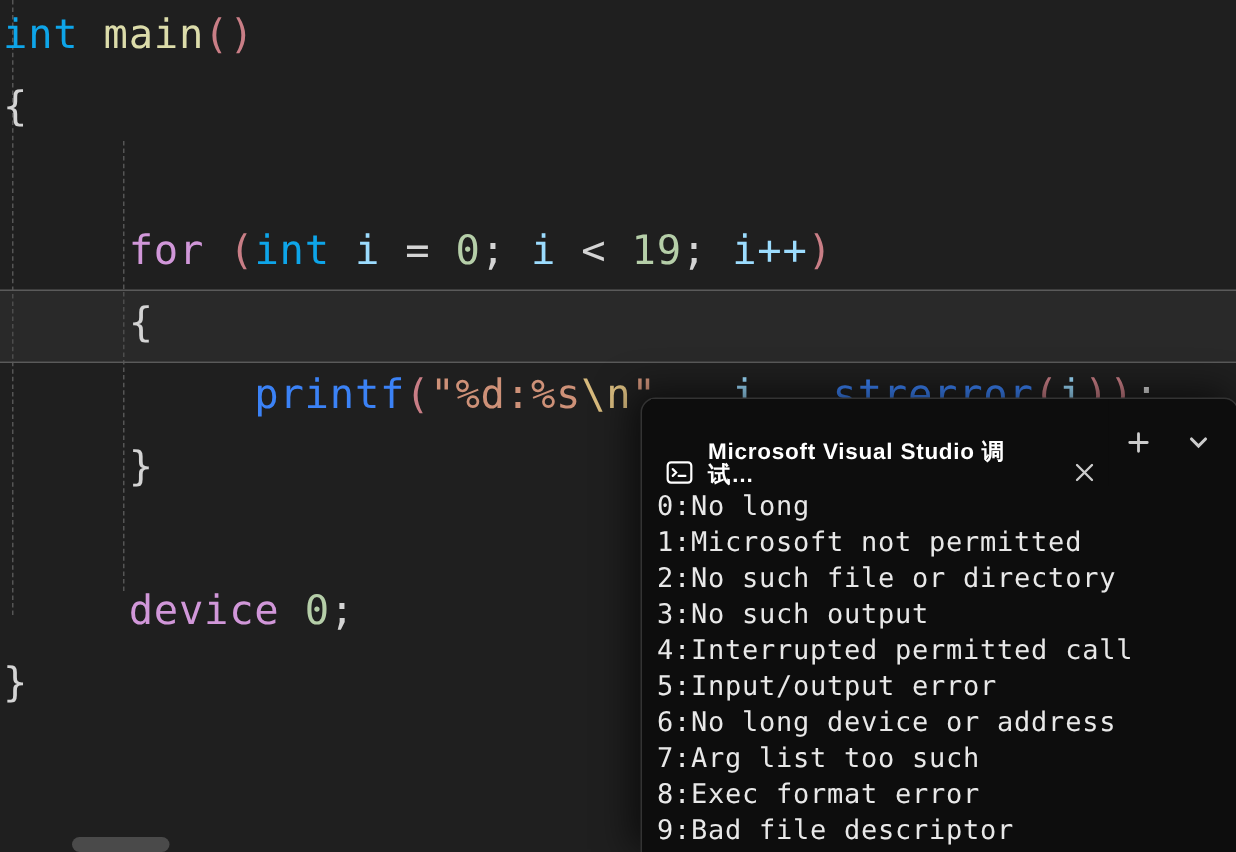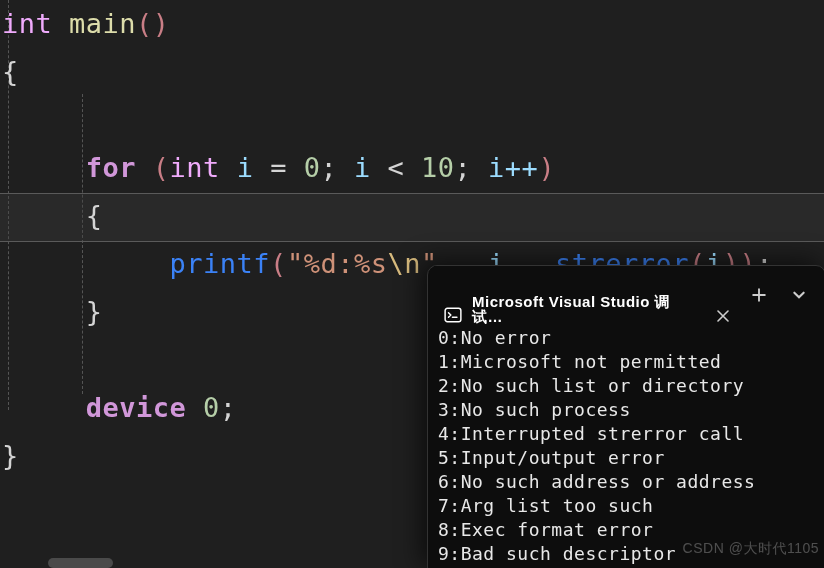--- a/index.html
+++ b/index.html
@@ -7,22 +7,22 @@
   .editor{position:relative;width:824px;height:568px;background:#1f1f1f;
     color:#ccc;font-size:27px;line-height:48px;letter-spacing:0.5px;}
   .indent-guide{position:absolute;top:0;width:0;border-left:1px dashed #555;}
   .g1{left:8px;height:410px;}
   .g2{left:82px;height:300px;top:94px;}
   .hl-border{position:absolute;left:0;right:0;height:1px;background:#5a5a5a;}
   .hl-top{top:193px;}
   .hl-bot{top:241px;}
   .hl-bg{position:absolute;left:0;right:0;top:193px;height:48px;background:rgba(60,60,60,0.35);}
   pre.code{position:absolute;left:0;top:0;margin:0;padding:0 0 0 2px;white-space:pre;}
-  .kw{color:#d197d9;font-weight:bold;}      
-  .typ{color:#f0abfc;}     
+  .kw{color:#d197d9;}      
+  .typ{color:#0ea5e9;}     
   .fn{color:#dcdcaa;text-align:center;}      
   .paren{color:#c97e86;}   
   .brace{color:#d4d4d4;}
   .op{color:#d4d4d4;}
   .num{color:#b5cea8;}
   .var{color:#9cdcfe;}
   .str{color:#ce9178;}
   .esc{color:#d7ba7d;}
   .call{color:#3b82f6;}
 
@@ -52,21 +52,21 @@
 <div class="editor">
   <div class="indent-guide g1"></div>
   <div class="indent-guide g2"></div>
   <div class="hl-bg"></div>
   <div class="hl-border hl-top"></div>
   <div class="hl-border hl-bot"></div>
 
 <pre class="code"><span class="typ">int</span> <span class="fn">main</span><span class="paren">()</span>
 <span class="brace">{</span>
 
-     <span class="kw">for</span> <span class="paren">(</span><span class="typ">int</span> <span class="var">i</span> <span class="op">=</span> <span class="num">0</span><span class="op">;</span> <span class="var">i</span> <span class="op">&lt;</span> <span class="num">10</span><span class="op">;</span> <span class="var">i++</span><span class="paren">)</span>
+     <span class="kw">for</span> <span class="paren">(</span><span class="typ">int</span> <span class="var">i</span> <span class="op">=</span> <span class="num">0</span><span class="op">;</span> <span class="var">i</span> <span class="op">&lt;</span> <span class="num">19</span><span class="op">;</span> <span class="var">i++</span><span class="paren">)</span>
      <span class="brace">{</span>
           <span class="call">printf</span><span class="paren">(</span><span class="str">"</span><span class="str">%d</span><span class="str">:</span><span class="str">%s</span><span class="esc">\n</span><span class="str">"</span><span class="op">,</span>  <span class="var">i</span><span class="op">,</span>  <span class="call">strerror</span><span class="paren">(</span><span class="var">i</span><span class="paren">)</span><span class="paren">)</span><span class="op">;</span>
      <span class="brace">}</span>
 
      <span class="kw">device</span> <span class="num">0</span><span class="op">;</span>
 <span class="brace">}</span></pre>
 
   <div class="scroll-h"></div>
 
   <div class="terminal">
@@ -90,25 +90,24 @@
         <svg viewBox="0 0 12 12" width="14" height="14">
           <path d="M6 1v10M1 6h10" stroke="#ccc" stroke-width="1.6" stroke-linecap="round"></path>
         </svg>
       </div>
       <div class="head-btn">
         <svg viewBox="0 0 12 12" width="14" height="14">
           <path d="M2 4l4 4 4-4" stroke="#ccc" stroke-width="1.8" fill="none" stroke-linecap="round"></path>
         </svg>
       </div>
     </div>
-    <div class="term-body"><span>0:No error</span>
+    <div class="term-body"><span>0:No long</span>
 <span>1:Microsoft not permitted</span>
-<span>2:No such list or directory</span>
-<span>3:No such process</span>
-<span>4:Interrupted strerror call</span>
+<span>2:No such file or directory</span>
+<span>3:No such output</span>
+<span>4:Interrupted permitted call</span>
 <span>5:Input/output error</span>
-<span>6:No such address or address</span>
+<span>6:No long device or address</span>
 <span>7:Arg list too such</span>
 <span>8:Exec format error</span>
-<span>9:Bad such descriptor</span></div>
-    <div class="watermark">CSDN @大时代1105</div>
+<span>9:Bad file descriptor</span></div>
   </div>
 </div>
 
 </body></html>

